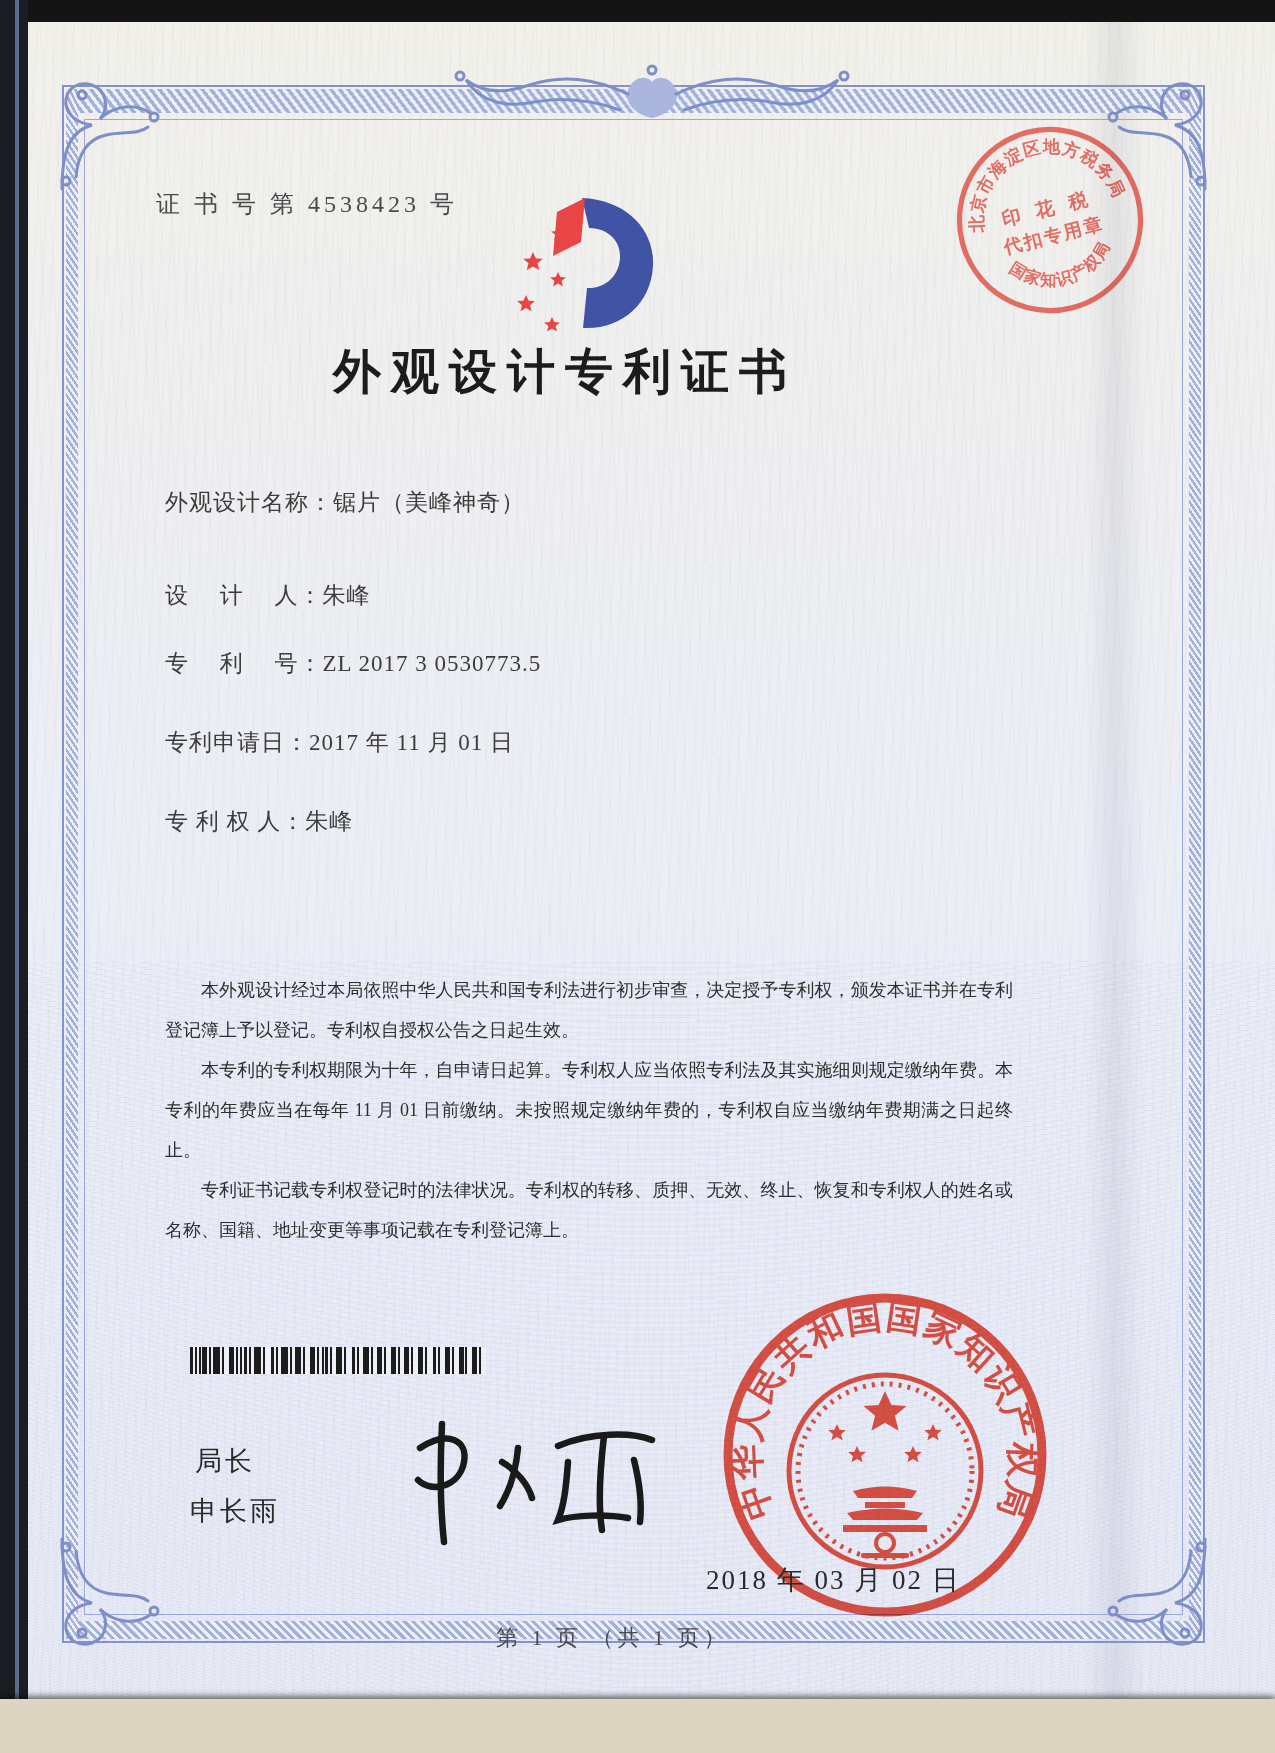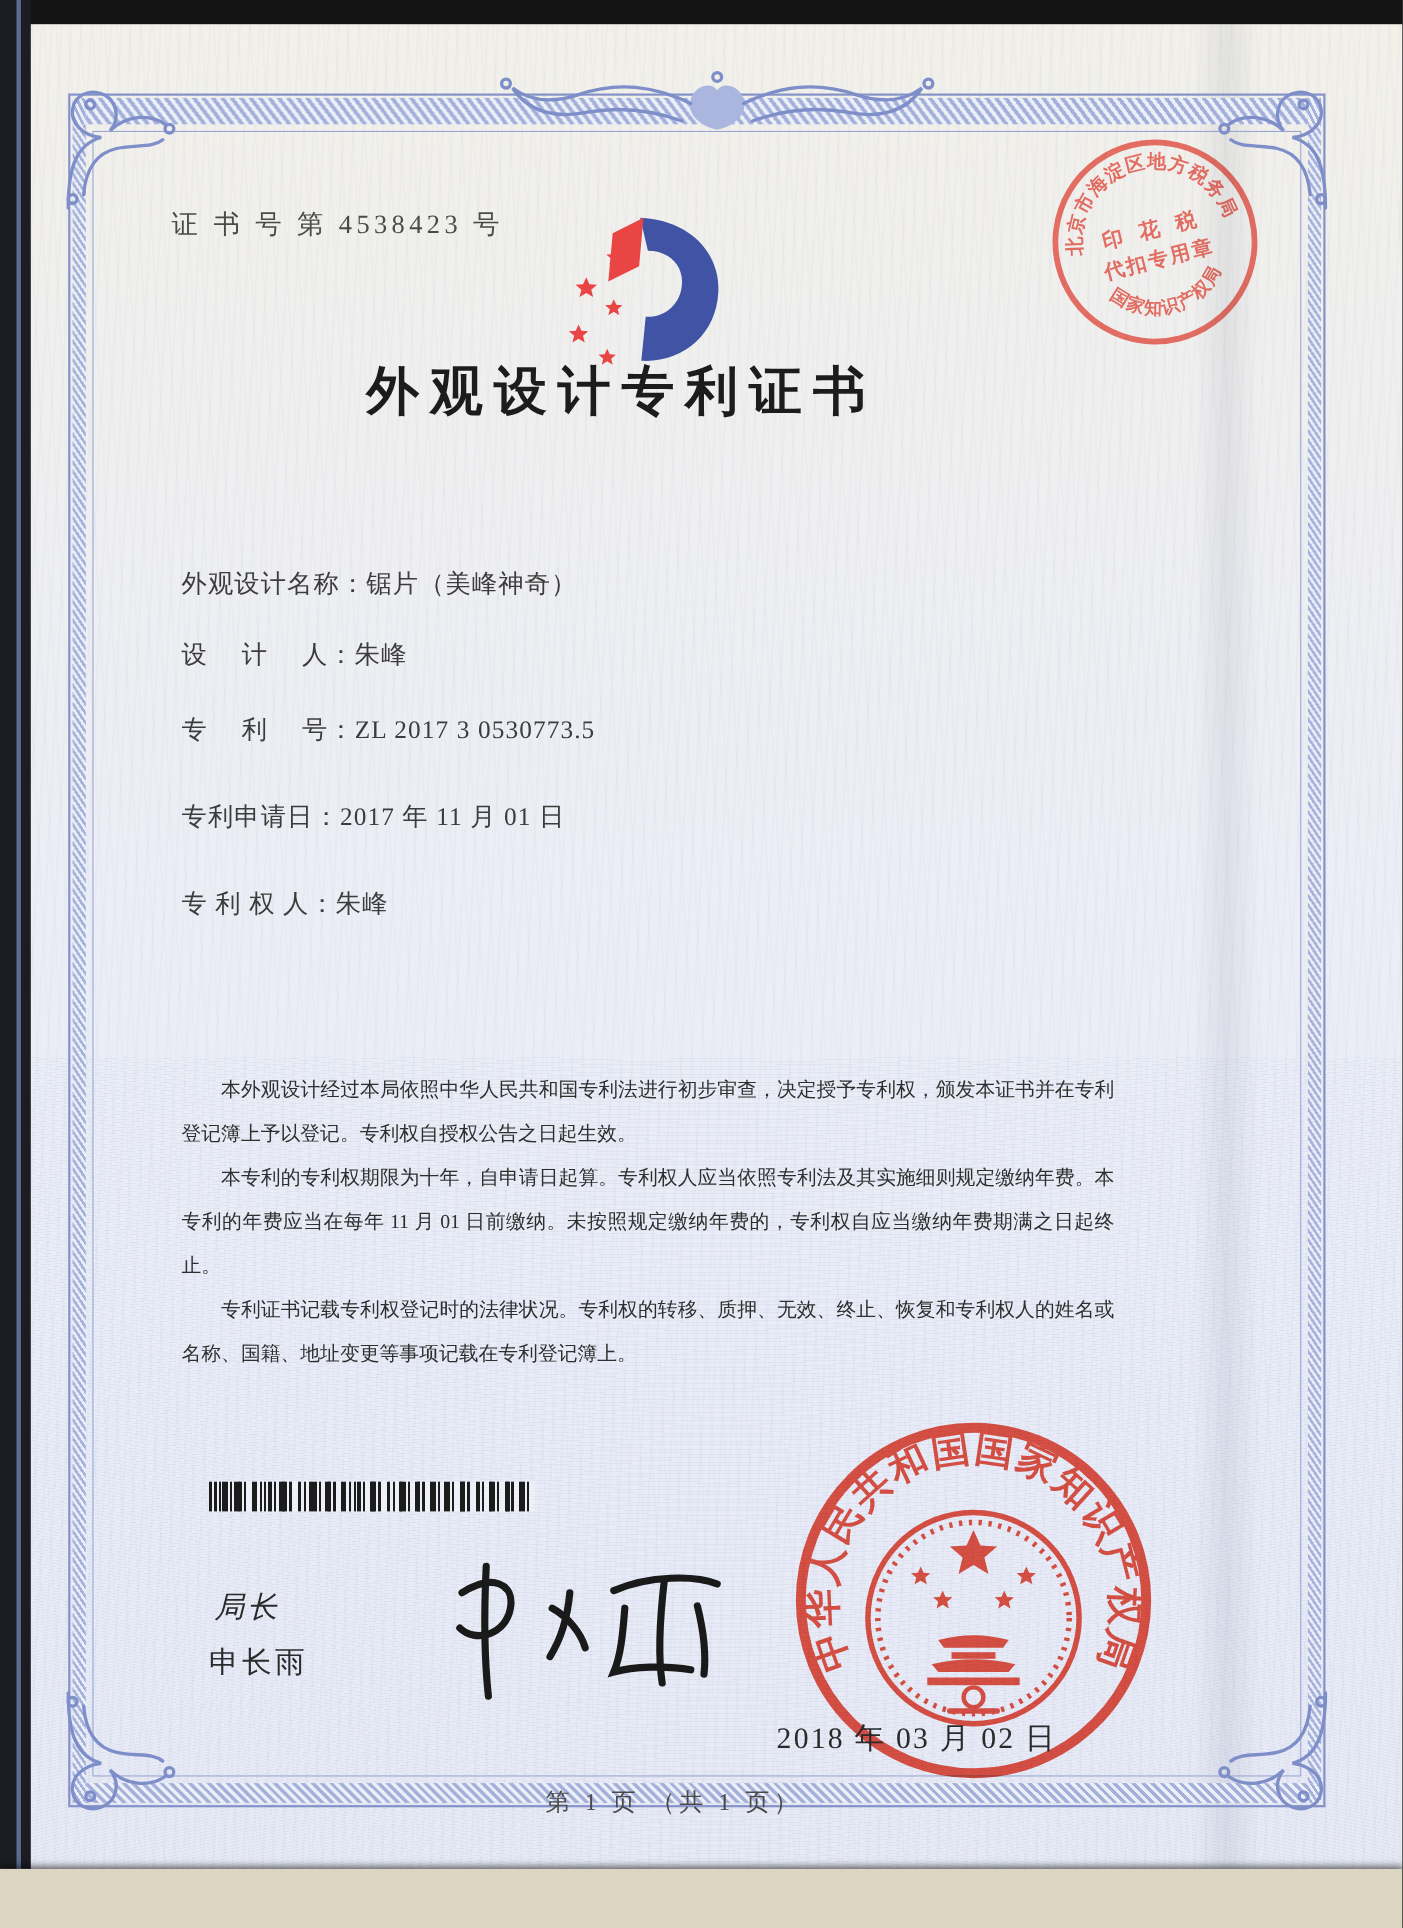--- a/index.html
+++ b/index.html
@@ -29,33 +29,33 @@
   .corner{position:absolute;width:120px;height:120px;color:#7e8ec9;}
   .corner.tl{left:26px;top:55px;}
   .corner.tr{right:62px;top:55px;transform:scaleX(-1);}
   .corner.bl{left:26px;bottom:48px;transform:scaleY(-1);}
   .corner.br{right:62px;bottom:48px;transform:scale(-1,-1);}
   .top-ornament{position:absolute;left:50%;top:38px;transform:translateX(-50%);color:#7e8ec9;}
   
   .cert-no{position:absolute;left:112px;top:166px;font-size:24px;letter-spacing:4px;color:#4a4a4a;margin-left:16px;}
   .logo{position:absolute;left:459px;top:168px;}
   .tax-stamp{position:absolute;left:922px;top:98px;transform:rotate(-14deg);mix-blend-mode:multiply;opacity:.93;}
-  .title{position:absolute;left:137px;top:302px;width:800px;margin:0;text-align:center;
+  .title{position:absolute;left:137px;top:318px;width:800px;margin:0;text-align:center;
          font-size:48px;font-weight:bold;letter-spacing:10px;color:#1c1c1c;}
   .field{position:absolute;left:137px;font-size:23px;letter-spacing:1px;color:#3c3c3c;white-space:pre;}
-  .f0{top:465px;margin-top:28px;} .f1{top:546px;margin-top:12px;} .f2{top:626px;} .f3{top:705px;} .f4{top:784px;} .f5{top:862px;}
+  .f0{top:465px;} .f1{top:546px;margin-top:12px;} .f2{top:626px;} .f3{top:705px;} .f4{top:784px;} .f5{top:862px;}
   .body-text{position:absolute;left:137px;top:948px;width:848px;font-size:18px;line-height:40px;
          color:#2e2e2e;text-align:justify;}
   .body-text p{margin:0;text-indent:2em;}
   .barcode{position:absolute;left:162px;top:1325px;width:296px;height:27px;background-color:rgba(255,255,255,.35);
      background-image:
        repeating-linear-gradient(90deg,#1c1c1c 0 3px,transparent 3px 5px,#1c1c1c 5px 7px,transparent 7px 12px,#1c1c1c 12px 17px,transparent 17px 19px,#1c1c1c 19px 21px,transparent 21px 27px),
        repeating-linear-gradient(90deg,transparent 0 9px,#1c1c1c 9px 11px,transparent 11px 23px,#1c1c1c 23px 28px,transparent 28px 41px);}
   .issuer-title{position:absolute;left:167px;top:1421px;font-size:27px;letter-spacing:3px;color:#2b2b2b;
-     font-family:"Liberation Sans","DejaVu Sans",sans-serif;font-style:italic;}
+     font-family:"Liberation Sans","DejaVu Sans",sans-serif;}
   .issuer-name{position:absolute;left:162px;top:1471px;font-size:27px;letter-spacing:3px;color:#2b2b2b;
      font-family:"Liberation Sans","DejaVu Sans",sans-serif;}
   .signature{position:absolute;left:362px;top:1388px;}
   .seal{position:absolute;left:687px;top:1263px;mix-blend-mode:multiply;opacity:.95;}
   .seal-date{position:absolute;left:678px;top:1540px;font-size:27px;letter-spacing:2px;color:#2a2a2a;}
   .footer{position:absolute;left:468px;top:1601px;font-size:22px;letter-spacing:4px;color:#4a4a4a;}
 </style>
 </head>
 <body>
 

